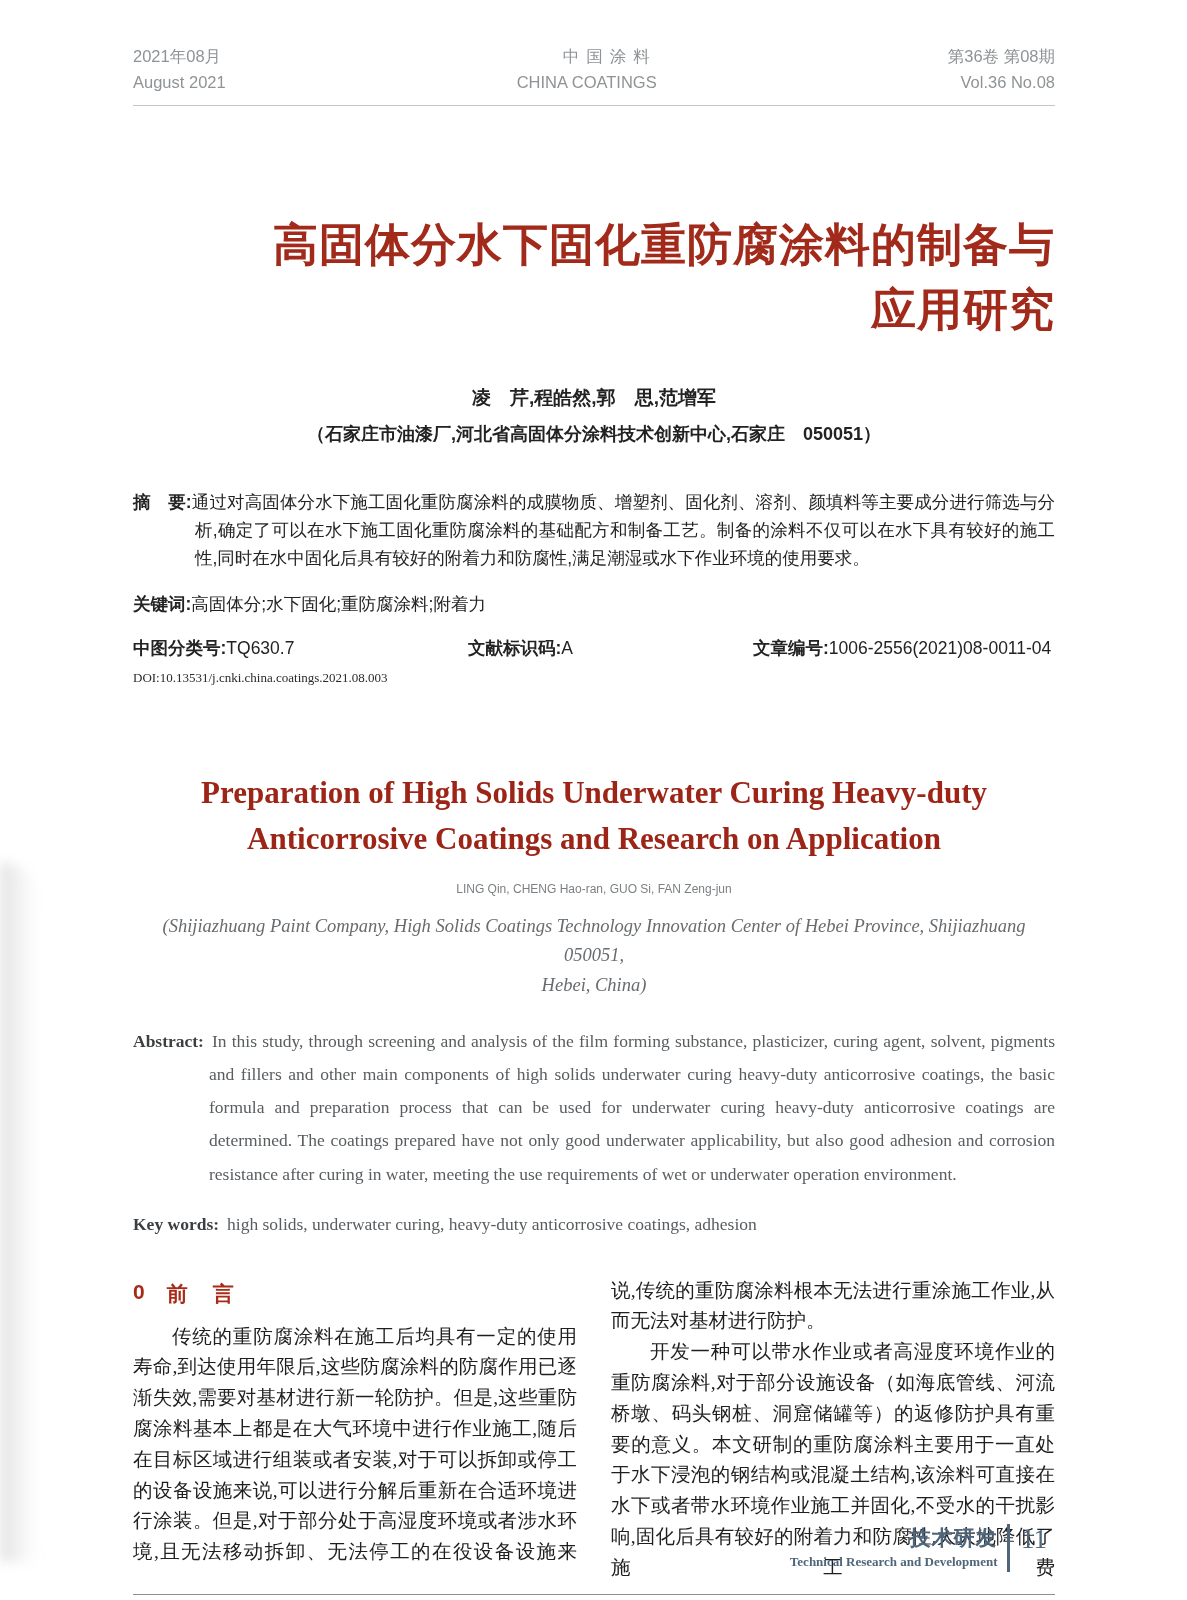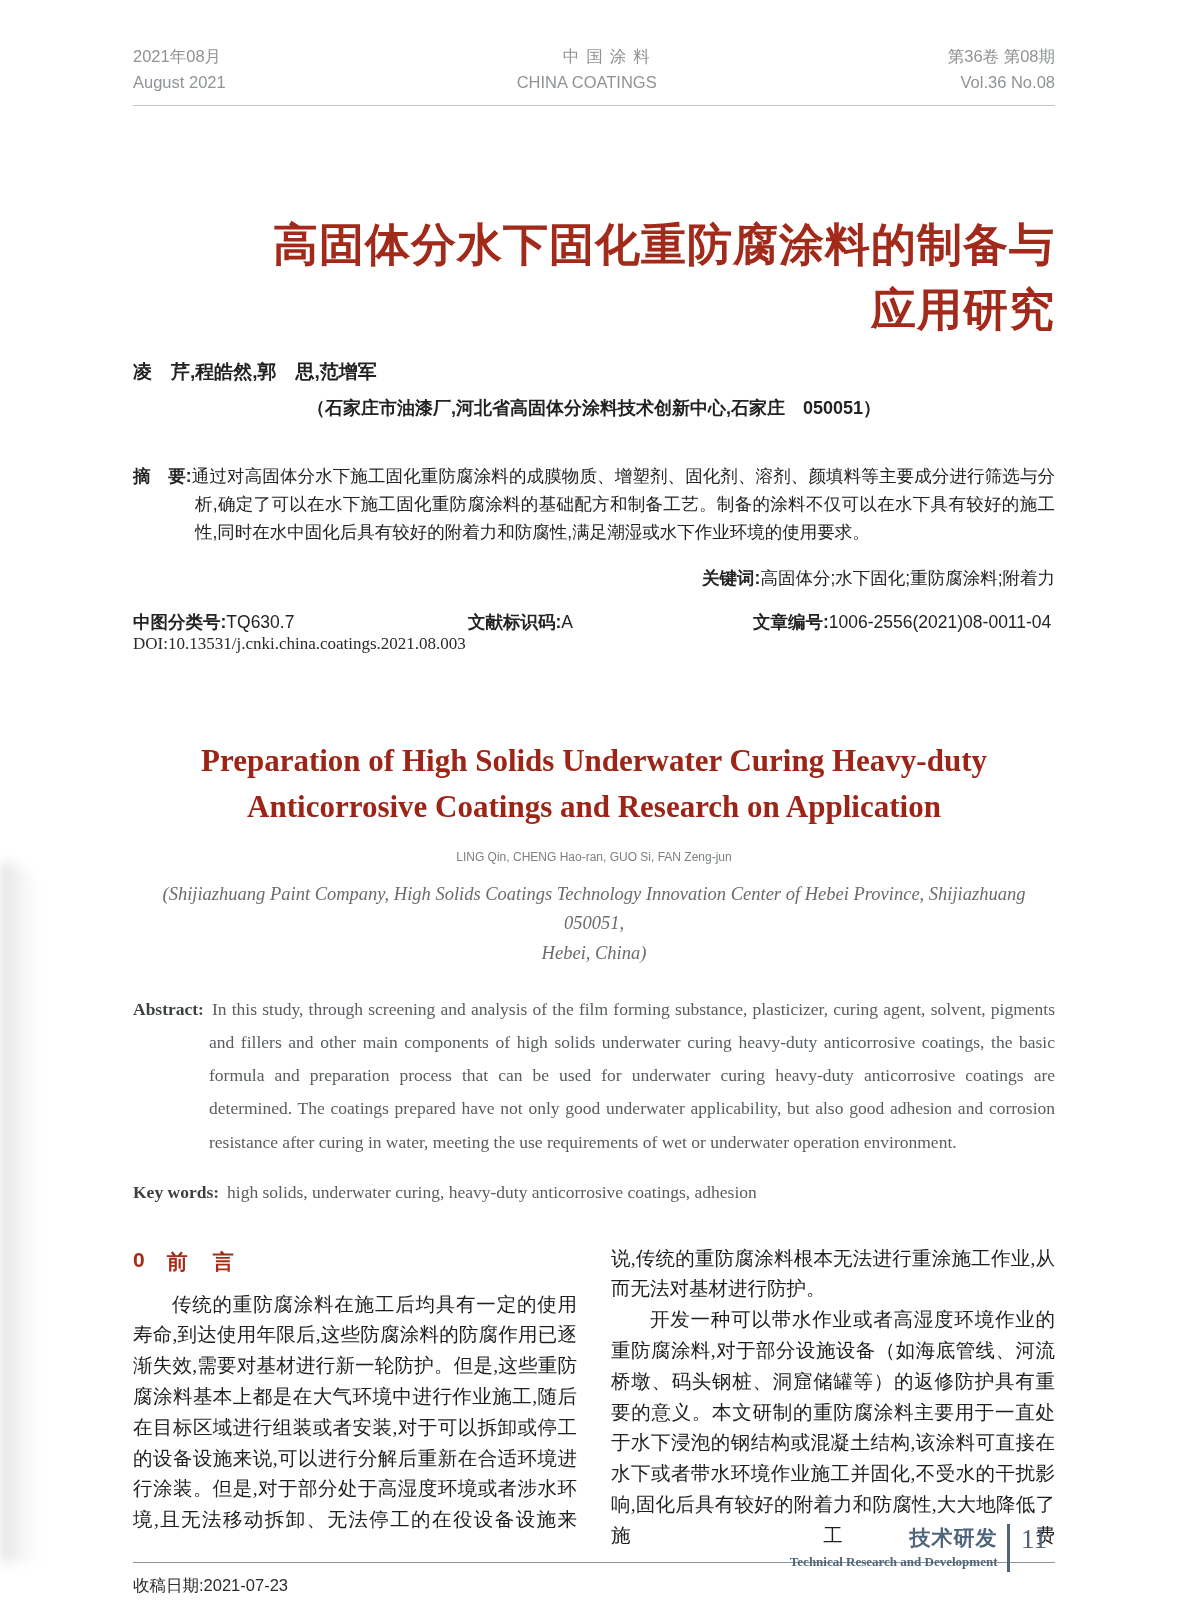--- a/index.html
+++ b/index.html
@@ -35,43 +35,43 @@
   .jcn { letter-spacing:7px; }
 
   
   .title-cn {
     margin:106px 0 0 0; text-align:right;
     font-size:45px; font-weight:bold; color:#a12a1b;
     line-height:1.45; letter-spacing:1px;
   }
   .title-cn span { display:block; }
 
-  .authors-cn { margin-top:16px; text-align:left; font-size:19px; font-weight:600; color:#222; }
+  .authors-cn { margin-top:42px; text-align:center; font-size:19px; font-weight:600; color:#222; }
   .affil-cn   { margin-top:11px; text-align:center; font-size:18px; font-weight:600; color:#222; }
 
   
   .abs-cn {
     margin-top:42px; font-size:17.5px; line-height:1.62;
     text-align:justify; color:#232323; font-weight:500;
     padding-left:62px; text-indent:-62px;
   }
   .kw-cn {
     margin-top:5px; font-size:17.5px; line-height:1.62; color:#232323; font-weight:500;
-    padding-left:58px; text-indent:-58px;text-align:right;
+    padding-left:58px; text-indent:-58px;
   }
   .abs-cn b, .kw-cn b, .meta-row b { font-weight:bold; }
 
   .meta-row {
     margin-top:9px; display:flex; font-size:17.5px; color:#232323; font-weight:500;
   }
   .meta-item-1 { width:335px; }
   .meta-item-2 { width:285px; }
   .doi {
-    font-family:"Liberation Serif", serif;
-    font-size:17px; color:#2a2a2a;
+    margin-top:10px; font-family:"Liberation Serif", serif;
+    font-size:13px; color:#2a2a2a;
   }
 
   
   .title-en {
     margin:84px 0 0 0; text-align:center;
     font-family:"Liberation Serif", serif;
     font-size:31px; font-weight:bold; color:#9d2517;
     line-height:1.48;
   }
   .title-en span { display:block; }

